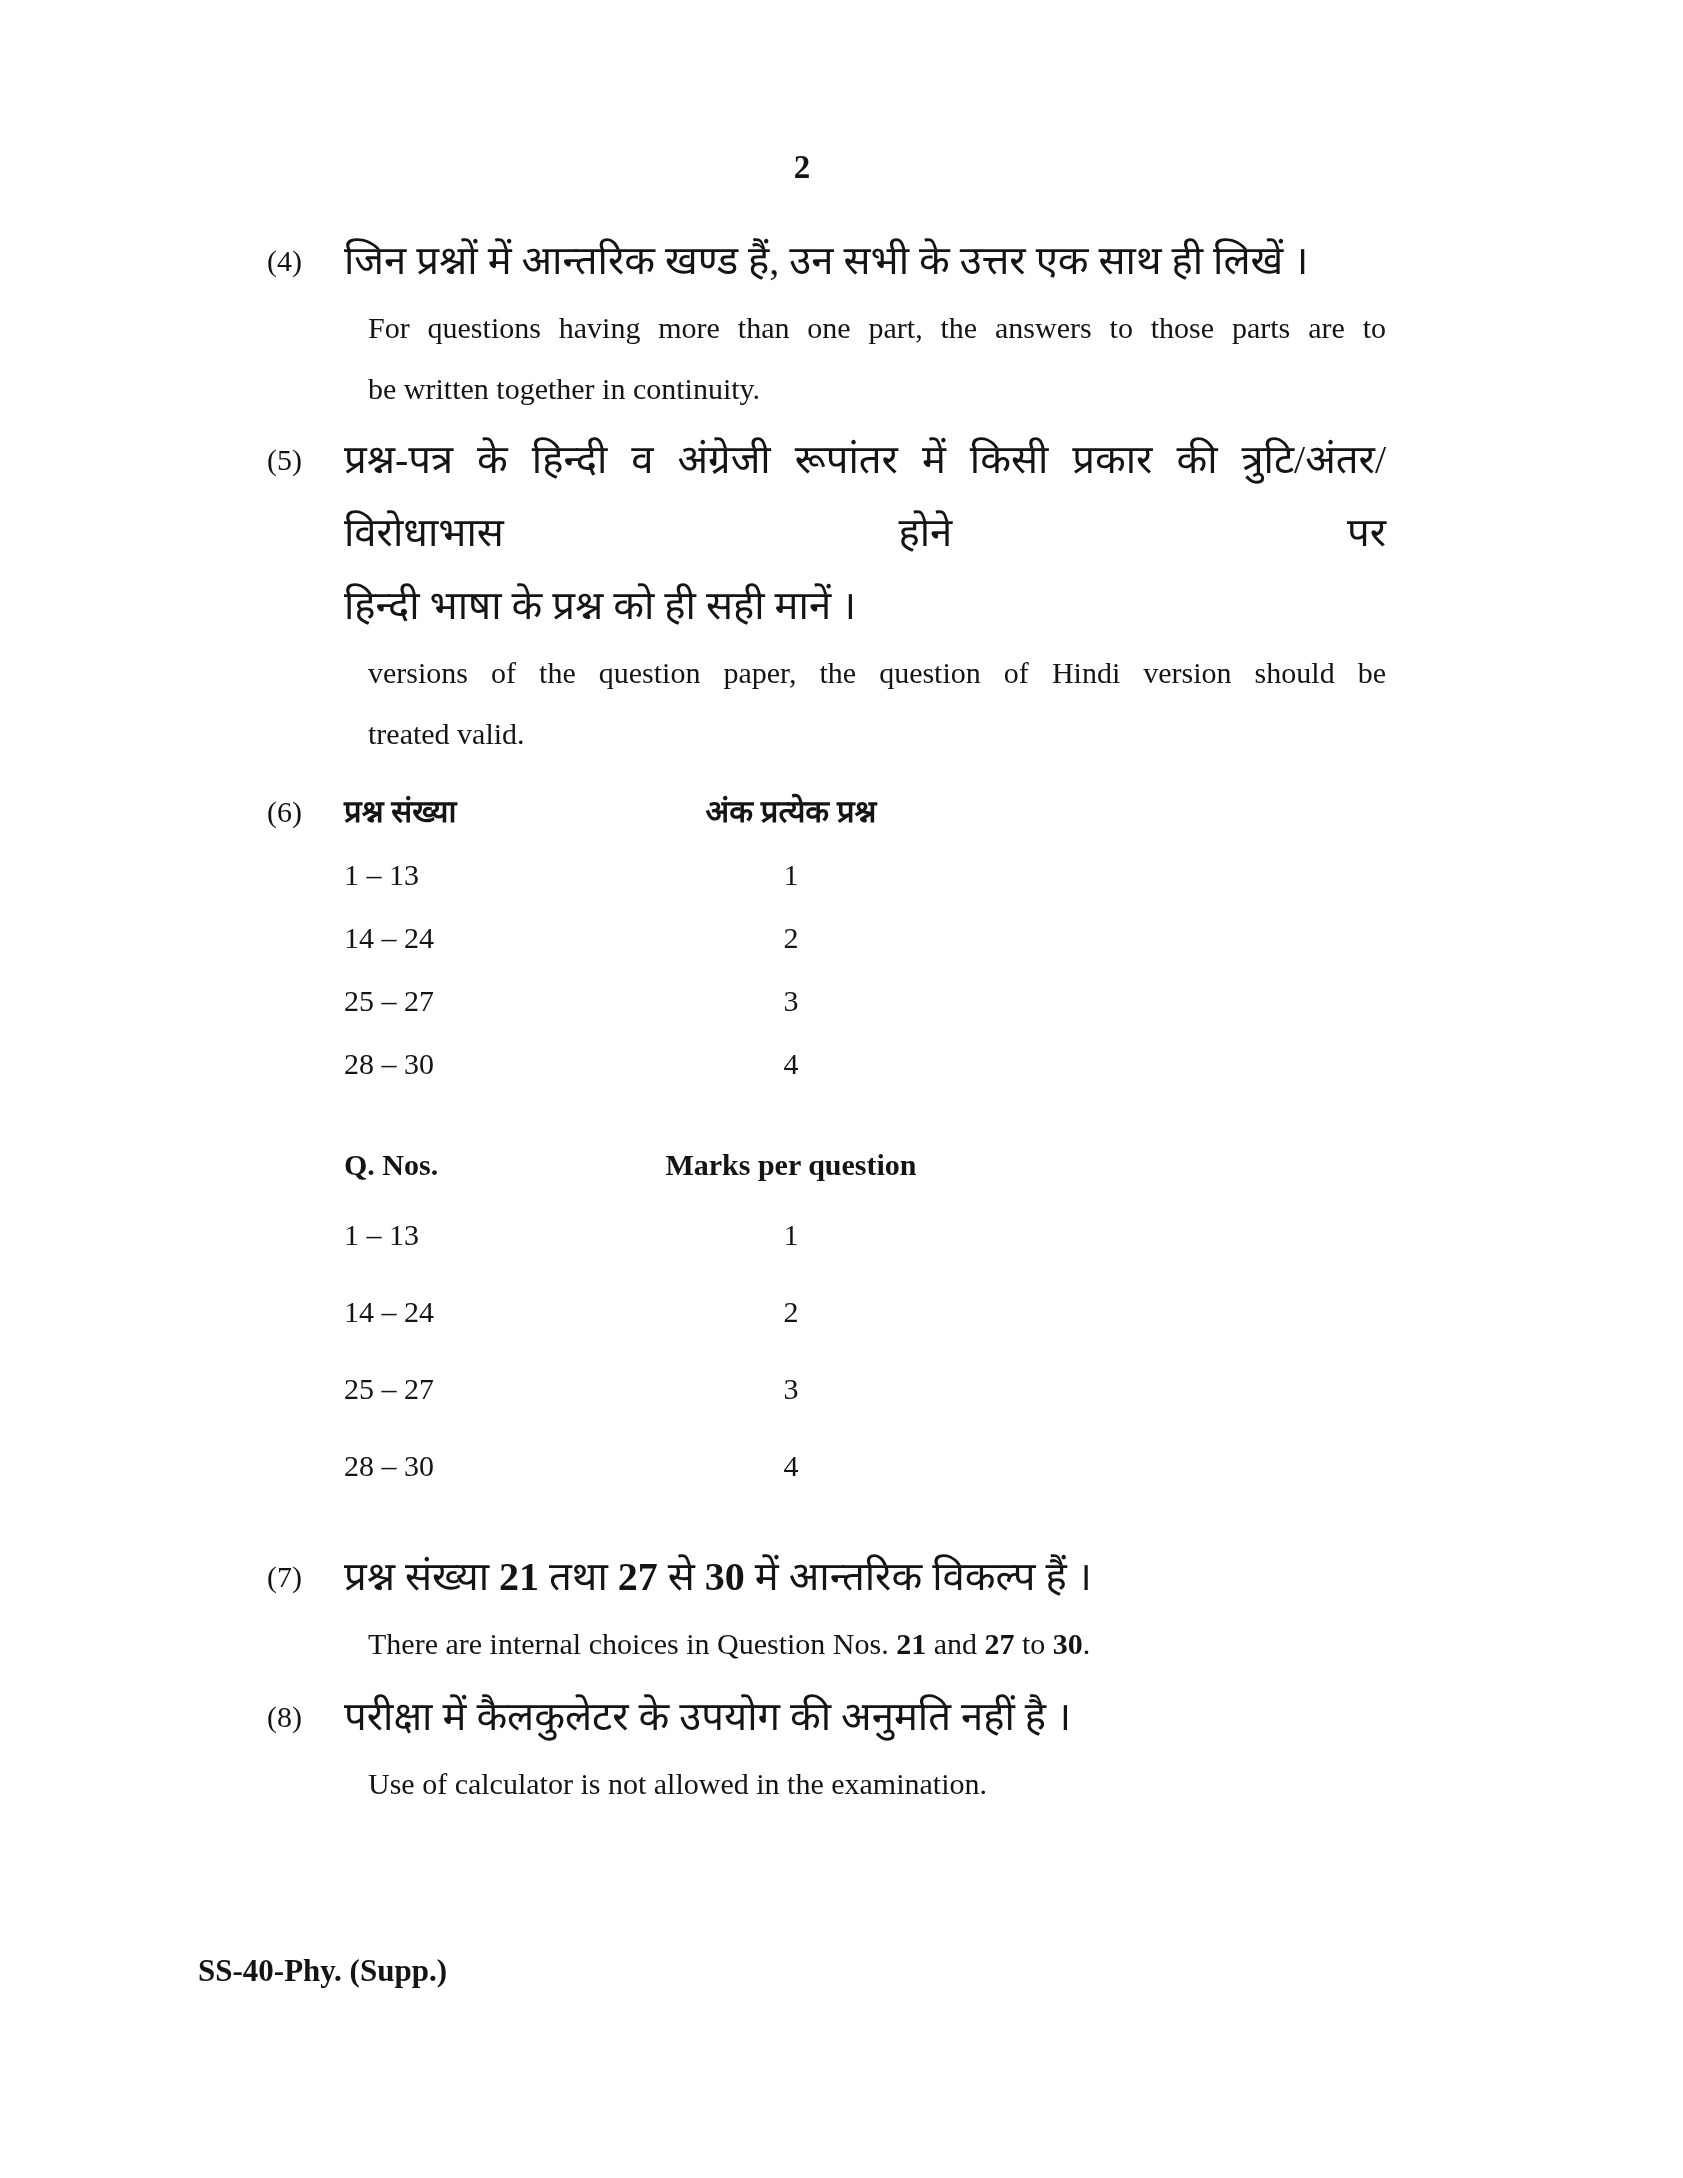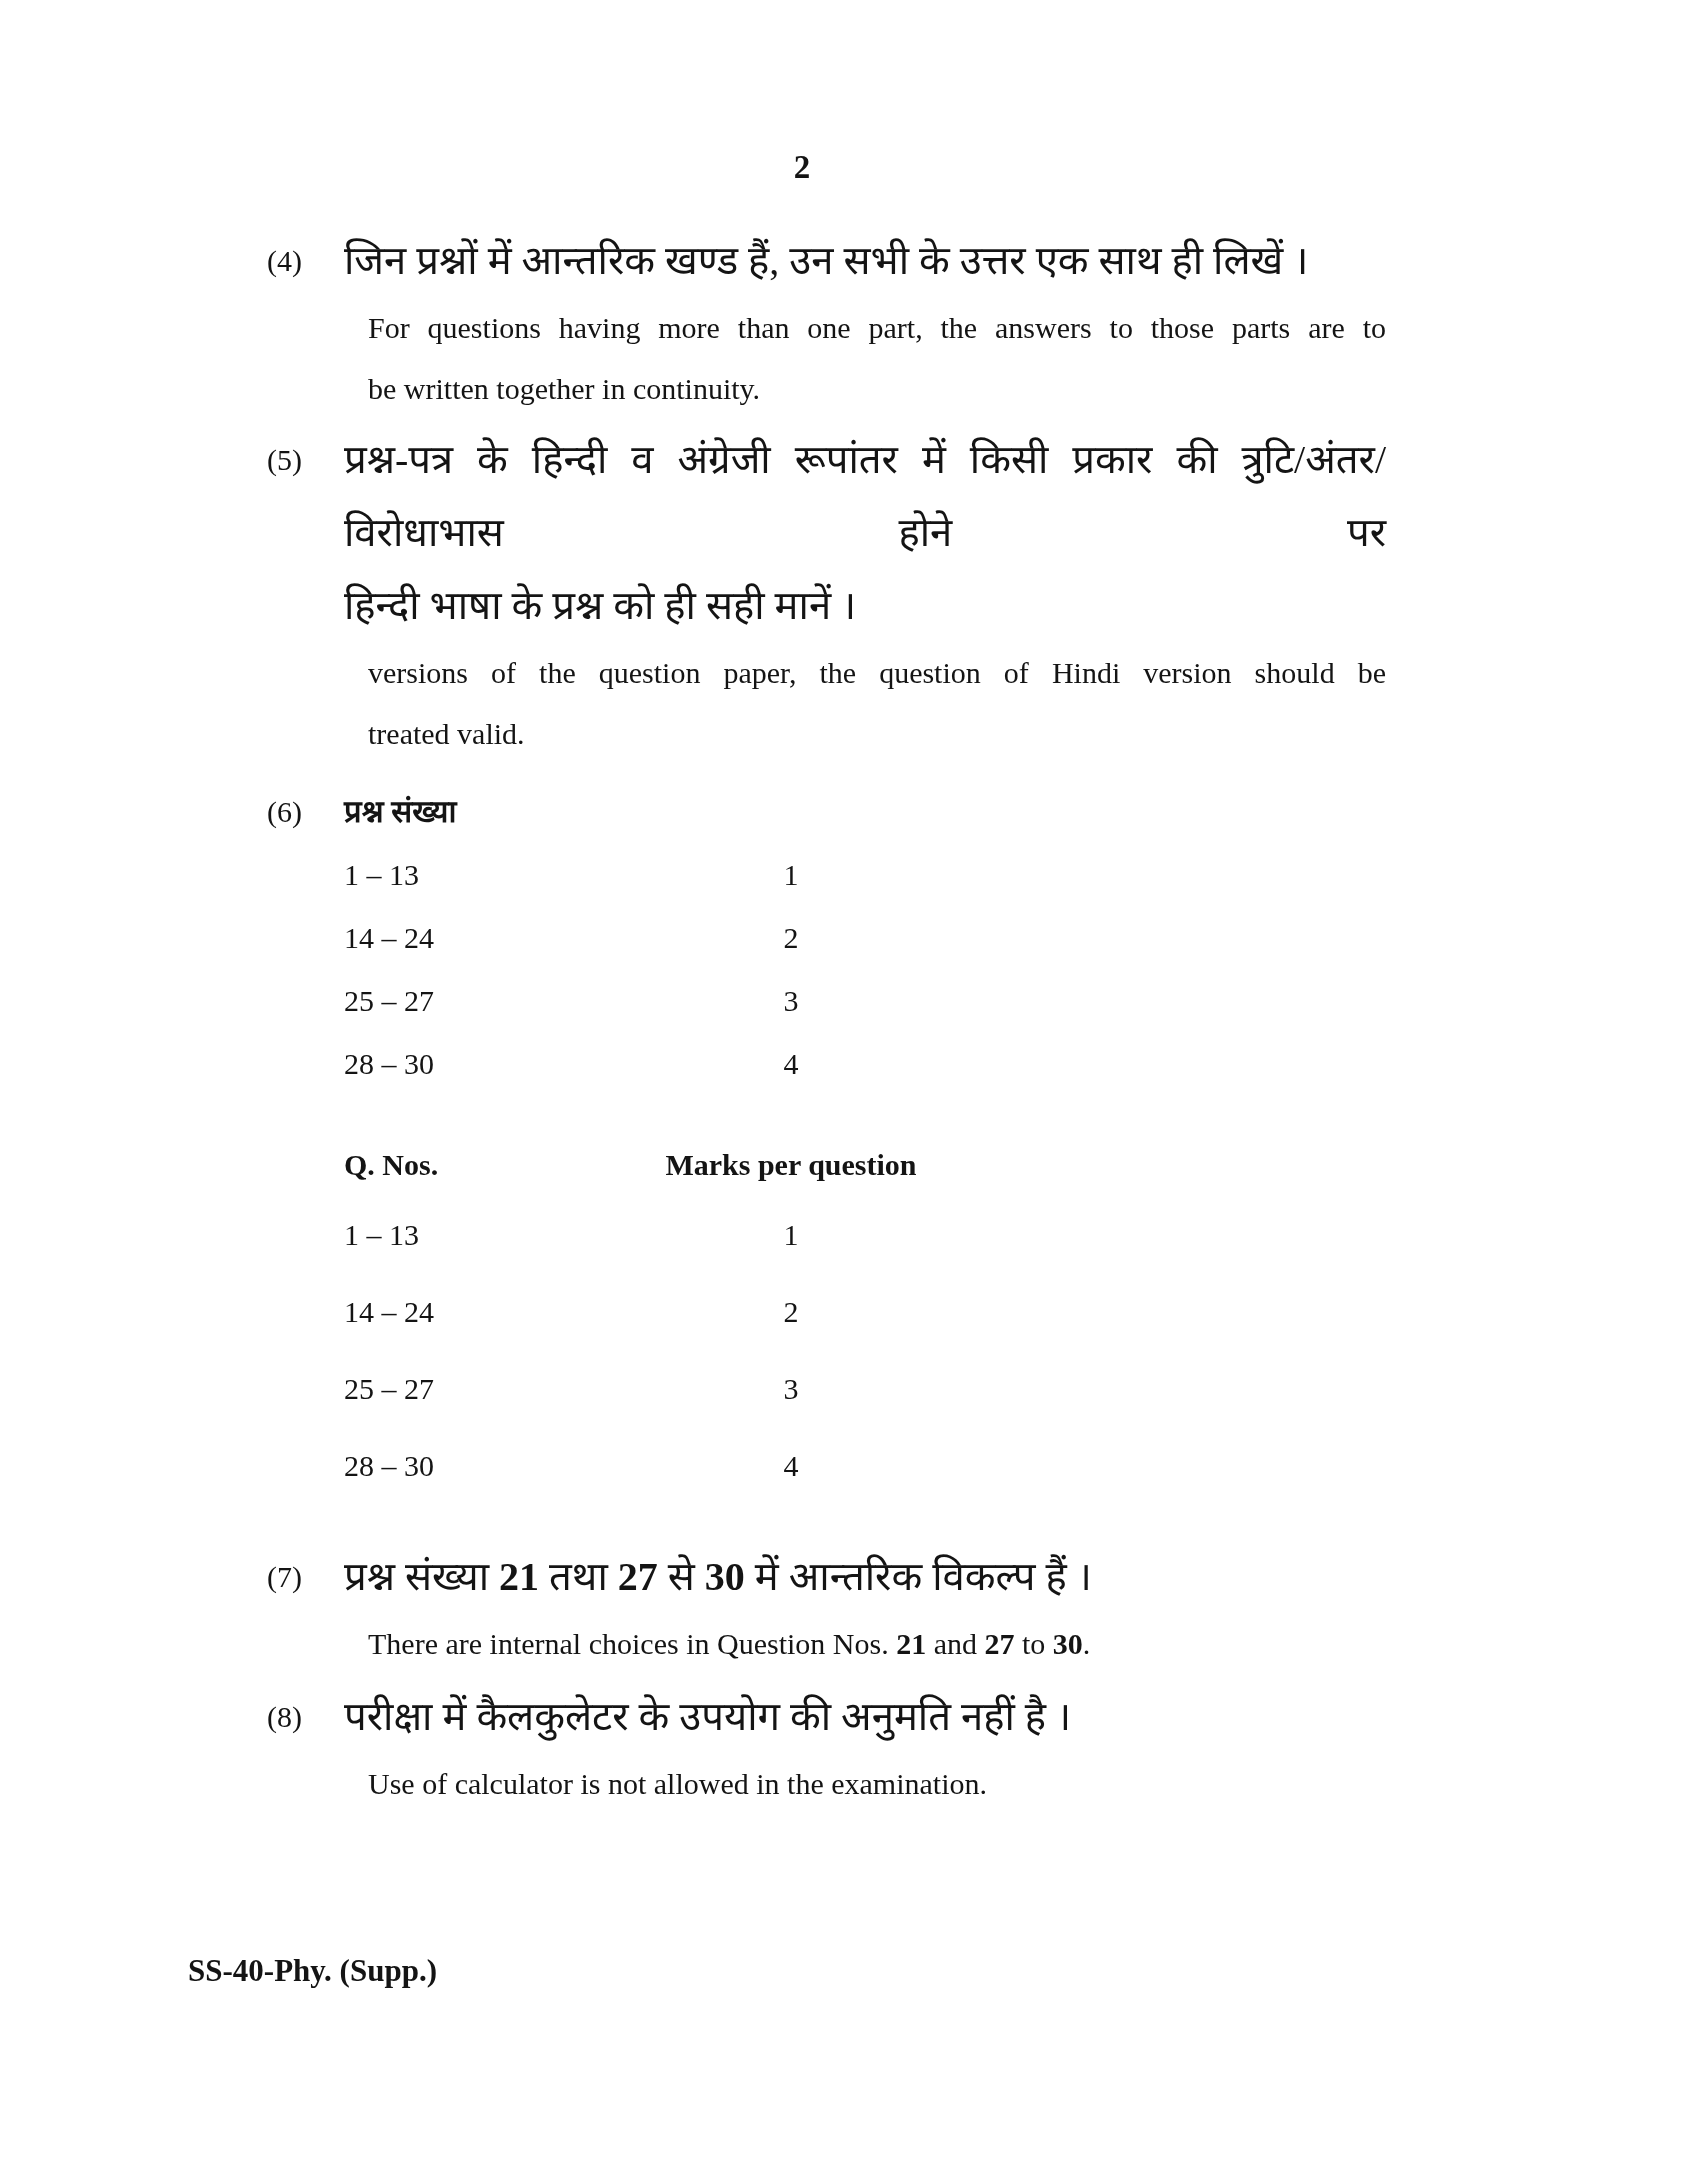--- a/index.html
+++ b/index.html
@@ -54,21 +54,21 @@
   .tbl-row.sp { line-height: 77px; }
   .tbl-head { font-weight: bold; }
   .tbl-head.hi { font-size: 31px; }
   .c1 { width: 172px; flex: 0 0 172px; text-align: left; }
   .c2 { width: 550px; flex: 0 0 550px; text-align: center; }
   .tbl2-head { margin-top: 38px; }
   b.n { font-weight: bold; }
   .footer {
     position: absolute;
     top: 1950px;
-    left: 188px;
+    left: 198px;
     font-weight: bold;
     font-size: 31px;
     line-height: 42px;
     text-align: right;
   }
 </style>
 </head>
 <body>
 
 <div class="page">
@@ -96,20 +96,21 @@
       </div>
     </div>
 
     <div class="item item--t6">
       <div class="num">(6)</div>
       <div class="body">
 
         <div class="tbl">
           <div class="tbl-row tbl-head hi">
             <div class="c1" style="text-align:left;">प्रश्न संख्या</div>
+            <div class="c2">अंक प्रत्येक प्रश्न</div>
           </div>
           <div class="tbl-row">
             <div class="c1">1 – 13</div>
             <div class="c2">1</div>
           </div>
           <div class="tbl-row">
             <div class="c1">14 – 24</div>
             <div class="c2">2</div>
           </div>
           <div class="tbl-row">

